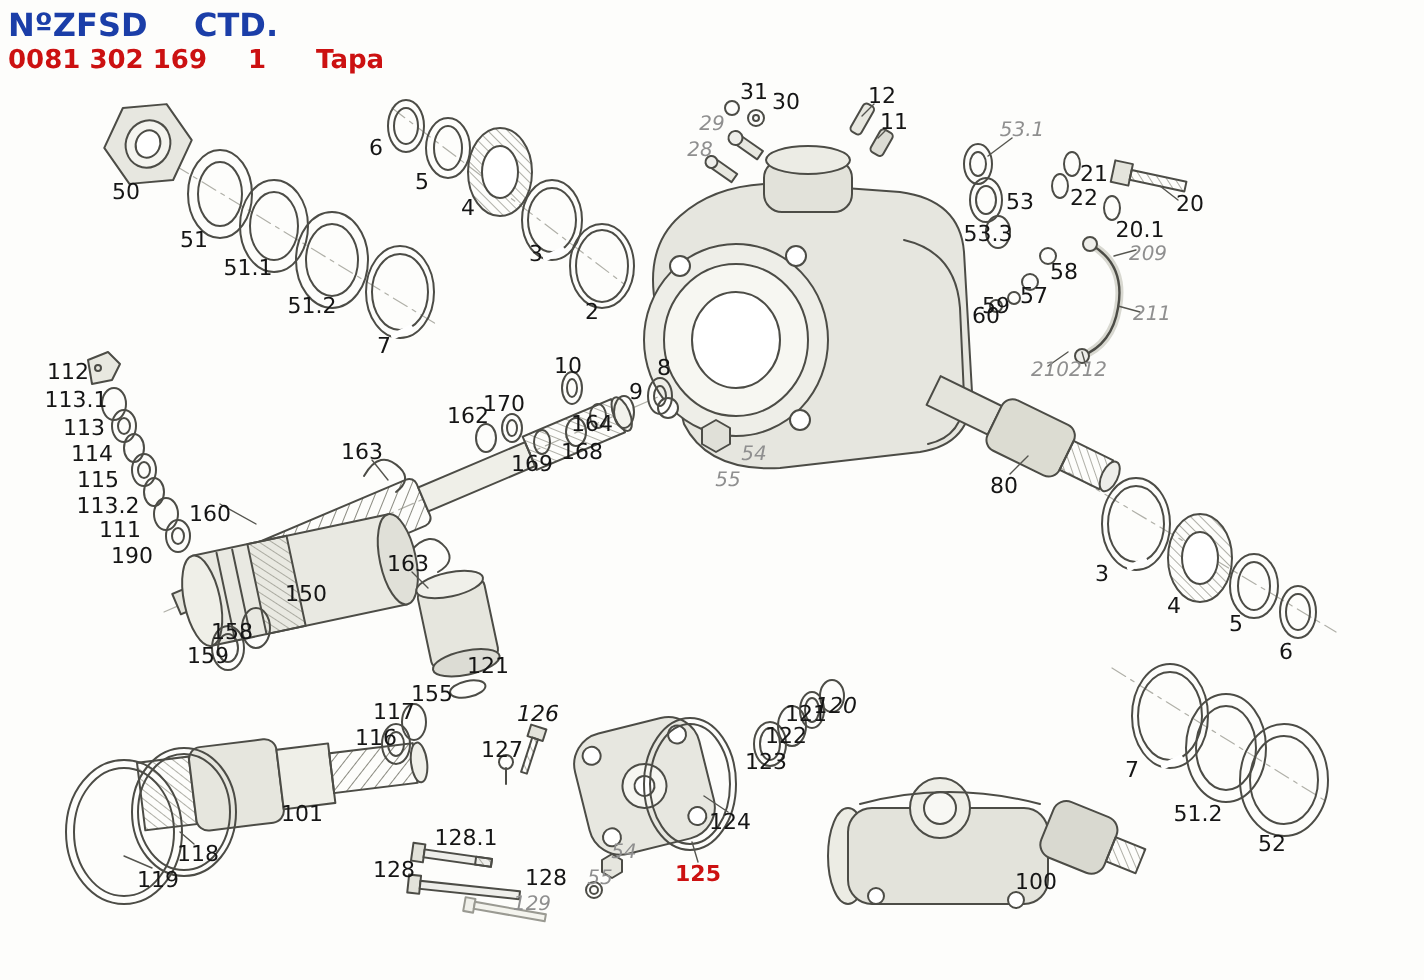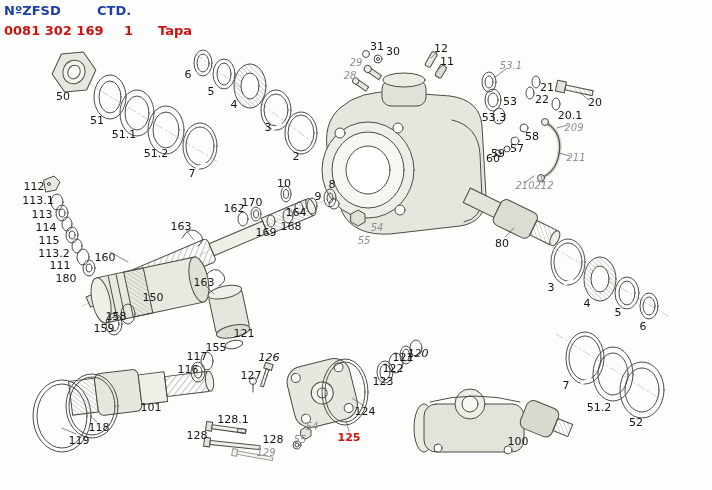--- a/index.html
+++ b/index.html
@@ -3,21 +3,21 @@
 <meta charset="utf-8">
 <style>
   html,body{margin:0;padding:0;}
   body{
     width:712px;height:490px;position:relative;overflow:hidden;
     background:#fdfdfb;
     font-family:"DejaVu Sans", sans-serif;
   }
   .diagram-svg{position:absolute;left:0;top:0;z-index:1;}
   .header{position:absolute;left:0;top:0;width:712px;height:44px;z-index:3;}
-  .hcell{position:absolute;font-size:13px;font-weight:bold;color:var(--header-blue,#1b3ea8);white-space:nowrap;}
+  .hcell{position:absolute;font-size:16px;font-weight:bold;color:var(--header-blue,#1b3ea8);white-space:nowrap;}
   .vcell{position:absolute;font-size:13px;font-weight:bold;color:var(--value-red,#cc1111);white-space:nowrap;}
   .hc1{left:4px;top:3px;}  .hc2{left:97px;top:3px;}  .hc3{left:160px;top:3px;}
   .vc1{left:4px;top:23px;} .vc2{left:124px;top:23px;}.vc3{left:158px;top:23px;}
   #label-layer{position:absolute;left:0;top:0;width:712px;height:490px;z-index:2;pointer-events:none;}
   .plabel{
     position:absolute;transform:translate(-50%,-50%);
     font-size:11px;color:var(--label-black,#151515);white-space:nowrap;line-height:1;
   }
   .plabel.gray{color:var(--label-gray,#8f8f8f);font-style:italic;font-size:10px;}
   .plabel.red{color:var(--highlight-red,#cc1111);font-weight:bold;}
@@ -373,21 +373,21 @@
     <span class="plabel" style="left: 493px; top: 158px;">60</span>
     <span class="plabel gray" style="left: 525px; top: 186px;">210</span>
     <span class="plabel gray" style="left: 544px; top: 186px;">212</span>
     <span class="plabel" style="left: 34px; top: 186px;">112</span>
     <span class="plabel" style="left: 38px; top: 200px;">113.1</span>
     <span class="plabel" style="left: 42px; top: 214px;">113</span>
     <span class="plabel" style="left: 46px; top: 227px;">114</span>
     <span class="plabel" style="left: 49px; top: 240px;">115</span>
     <span class="plabel" style="left: 54px; top: 253px;">113.2</span>
     <span class="plabel" style="left: 60px; top: 265px;">111</span>
-    <span class="plabel" style="left: 66px; top: 278px;">180</span>
+    <span class="plabel" style="left: 66px; top: 278px;">190</span>
     <span class="plabel" style="left: 105px; top: 257px;">160</span>
     <span class="plabel" style="left: 181px; top: 226px;">163</span>
     <span class="plabel" style="left: 234px; top: 208px;">162</span>
     <span class="plabel" style="left: 252px; top: 202px;">170</span>
     <span class="plabel" style="left: 296px; top: 212px;">164</span>
     <span class="plabel" style="left: 284px; top: 183px;">10</span>
     <span class="plabel" style="left: 318px; top: 196px;">9</span>
     <span class="plabel" style="left: 332px; top: 184px;">8</span>
     <span class="plabel" style="left: 266px; top: 232px;">169</span>
     <span class="plabel" style="left: 291px; top: 226px;">168</span>

